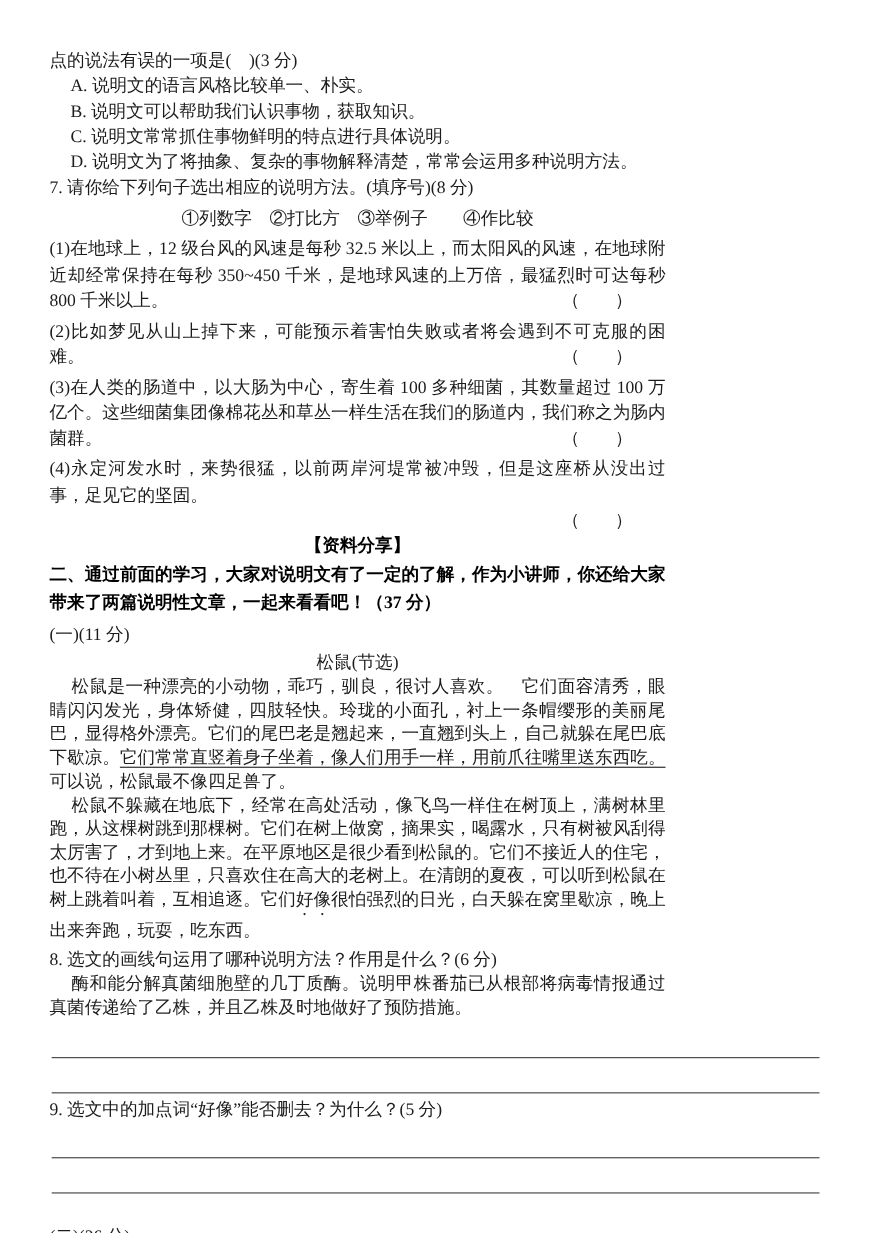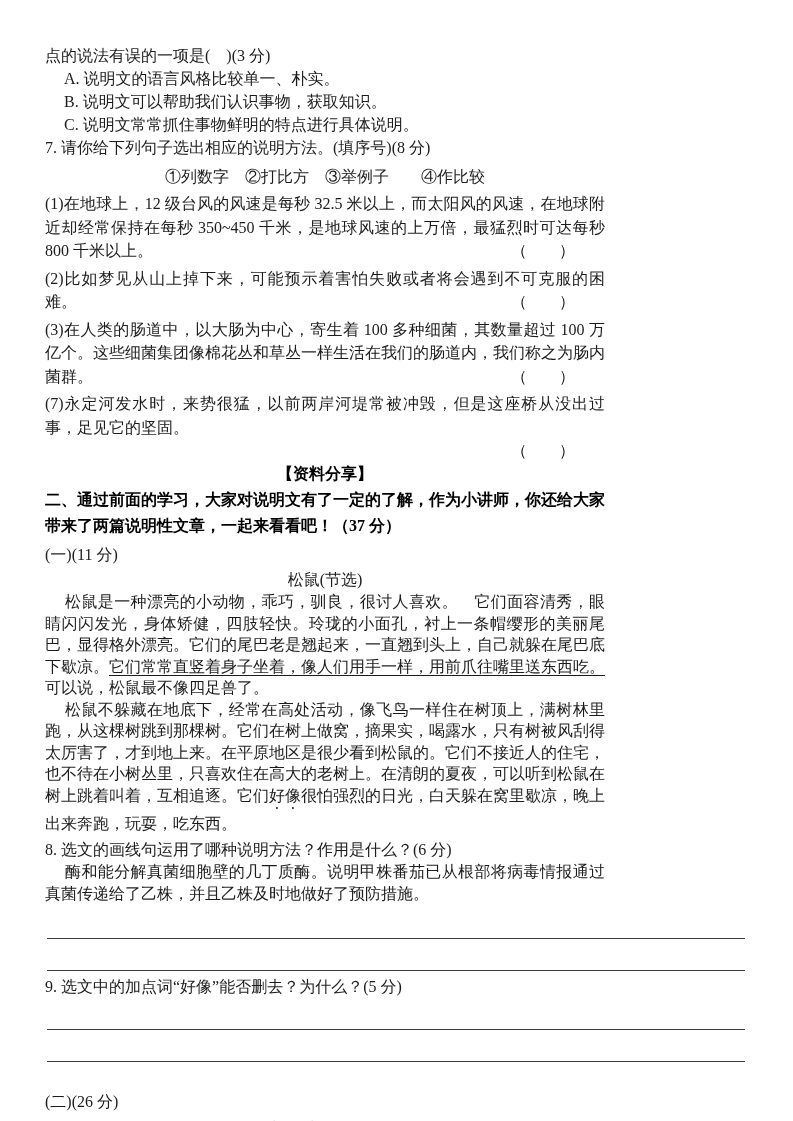--- a/index.html
+++ b/index.html
@@ -79,38 +79,39 @@
 </style>
 </head>
 <body>
 
 <div class="page">
 
   <div class="line">点的说法有误的一项是(　)(3 分)</div>
   <div class="option">A. 说明文的语言风格比较单一、朴实。</div>
   <div class="option">B. 说明文可以帮助我们认识事物，获取知识。</div>
   <div class="option">C. 说明文常常抓住事物鲜明的特点进行具体说明。</div>
+  <div class="option">D. 说明文为了将抽象、复杂的事物解释清楚，常常会运用多种说明方法。</div>
 
   <div class="line">7. 请你给下列句子选出相应的说明方法。(填序号)(8 分)</div>
   <div class="center methods">①列数字　②打比方　③举例子　　④作比较</div>
 
   <div class="q-item">
     <span>(1)在地球上，12 级台风的风速是每秒 32.5 米以上，而太阳风的风速，在地球附近却经常保持在每秒 350~450 千米，是地球风速的上万倍，最猛烈时可达每秒 800 千米以上。</span>
     <span class="bracket">（　　）</span>
   </div>
   <div class="q-item">
     <span>(2)比如梦见从山上掉下来，可能预示着害怕失败或者将会遇到不可克服的困难。</span>
     <span class="bracket">（　　）</span>
   </div>
   <div class="q-item">
     <span>(3)在人类的肠道中，以大肠为中心，寄生着 100 多种细菌，其数量超过 100 万亿个。这些细菌集团像棉花丛和草丛一样生活在我们的肠道内，我们称之为肠内菌群。</span>
     <span class="bracket">（　　）</span>
   </div>
   <div class="q-item">
-    <span>(7)永定河发水时，来势很猛，以前两岸河堤常被冲毁，但是这座桥从没出过事，足见它的坚固。</span>
+    <span>(4)永定河发水时，来势很猛，以前两岸河堤常被冲毁，但是这座桥从没出过事，足见它的坚固。</span>
   </div>
   <div class="bracket-line">（　　）</div>
 
   <div class="center bold blue line">【资料分享】</div>
   <div class="blue bold intro">二、通过前面的学习，大家对说明文有了一定的了解，作为小讲师，你还给大家带来了两篇说明性文章，一起来看看吧！（37 分）</div>
 
   <div class="part-label">(一)(11 分)</div>
   <div class="center passage-title">松鼠(节选)</div>
 
   <p class="para"><span>松鼠是一种漂亮的小动物，乖巧，驯良，很讨人喜欢。　它们面容清秀，眼睛闪闪发光，身体矫健，四肢轻快。玲珑的小面孔，衬上一条帽缨形的美丽尾巴，显得格外漂亮。它们的尾巴老是翘起来，一直翘到头上，自己就躲在尾巴底下歇凉。</span><span class="underline-seg">它们常常直竖着身子坐着，像人们用手一样，用前爪往嘴里送东西吃。</span><span>可以说，松鼠最不像四足兽了。</span></p>

